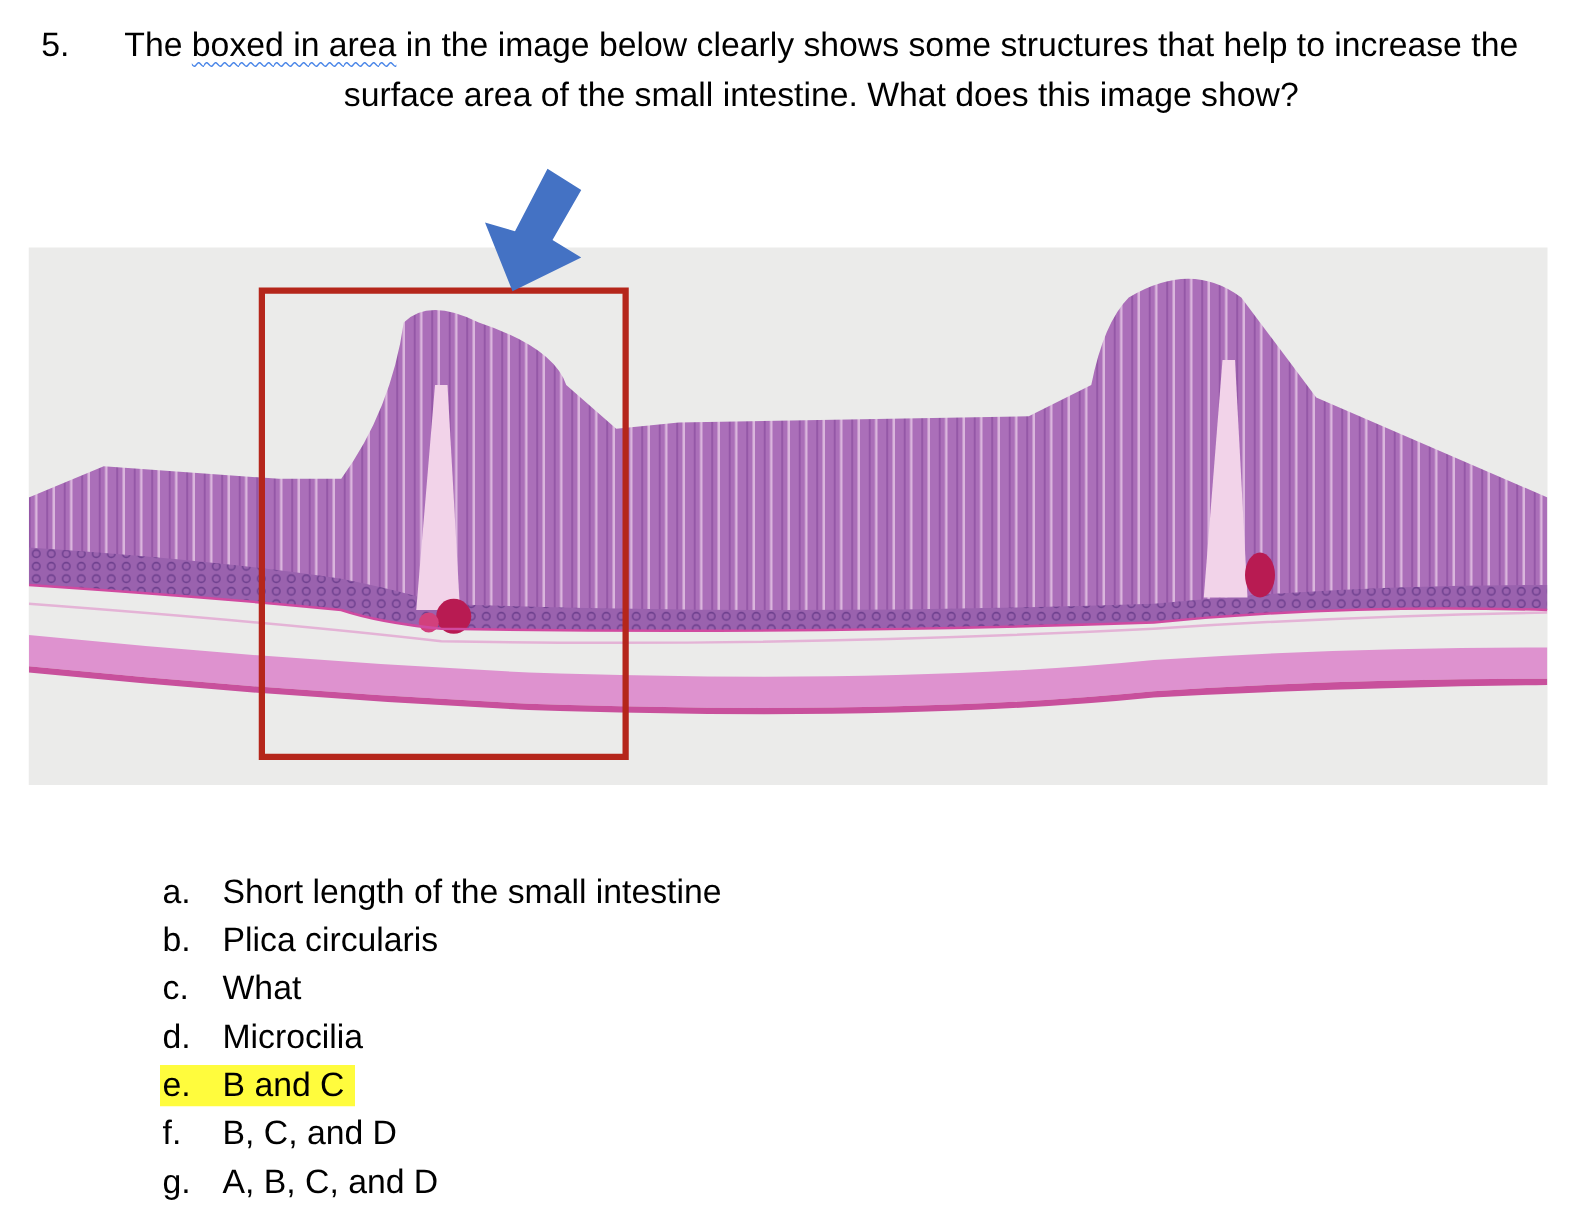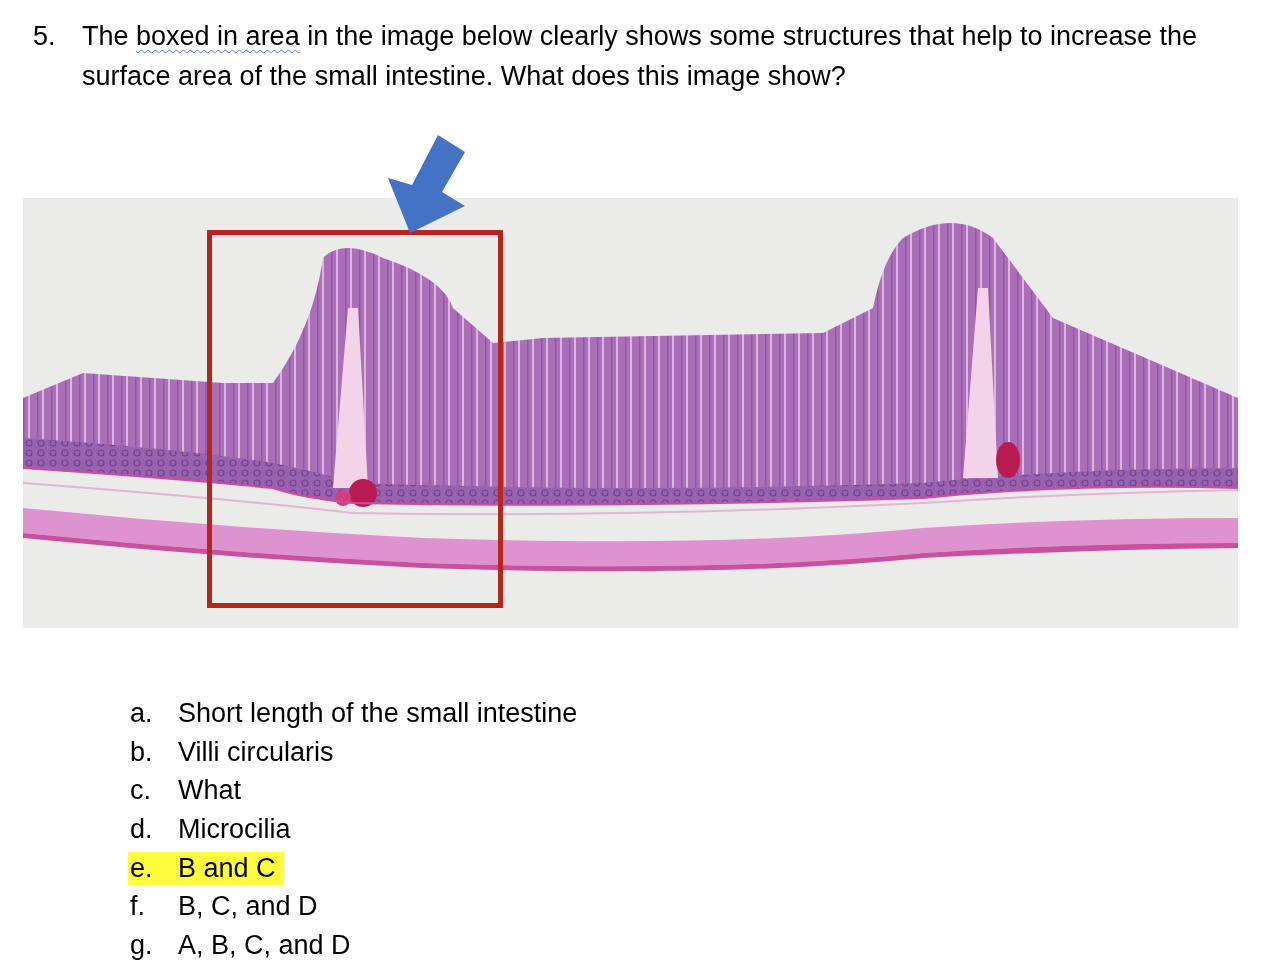--- a/index.html
+++ b/index.html
@@ -1,20 +1,20 @@
 <!DOCTYPE html>
 <html><head>
 <meta charset="utf-8">
 <style>
   html, body { margin:0; padding:0; background:#ffffff; }
   body { width:1270px; height:976px; position:relative; overflow:hidden;
          font-family:"Liberation Sans", sans-serif; color:#000; }
   .question { position:absolute; left:33px; top:16px; width:1200px; font-size:27px; line-height:40px; }
   .q-num { position:absolute; left:0; top:0; }
-  .q-text { position:absolute; left:49px; top:0; width:1150px; }
+  .q-text { position:absolute; left:49px; top:0; width:1150px;text-align:center; }
   .squiggle { text-decoration: underline wavy #4a86e8; text-decoration-thickness:1px; text-underline-offset:4px; }
   .figure { position:absolute; left:23px; top:198px; width:1215px; height:430px; background:#ebebea; overflow:hidden; }
   .figure svg { position:absolute; left:0; top:0; }
   .red-box { position:absolute; left:207px; top:230px; width:286px; height:368px; border:5px solid #b5261b; box-sizing:content-box; }
   .arrow { position:absolute; left:380px; top:130px; }
   .answers { position:absolute; left:130px; top:694px; font-size:27px; }
   .answer { position:relative; height:38.7px; line-height:38px; white-space:nowrap; }
   .answer .letter { position:absolute; left:0; top:0; }
   .answer .text { position:absolute; left:48px; top:0; }
   .answer.highlighted .hl { position:absolute; left:-2px; top:3px; height:33px; width:156px; background:#fffc3d; }
@@ -70,21 +70,21 @@
   <polygon points="58,5 85,22 62,62 85,76 30,103 8,48 32,55" fill="#4472c4"></polygon>
 </svg>
 
 <div class="answers">
   <div class="answer">
     <span class="letter">a.</span>
     <span class="text">Short length of the small intestine</span>
   </div>
   <div class="answer">
     <span class="letter">b.</span>
-    <span class="text">Villi circularis</span>
+    <span class="text">Plica circularis</span>
   </div>
   <div class="answer">
     <span class="letter">c.</span>
     <span class="text">What</span>
   </div>
   <div class="answer">
     <span class="letter">d.</span>
     <span class="text">Microcilia</span>
   </div>
   <div class="answer highlighted">

